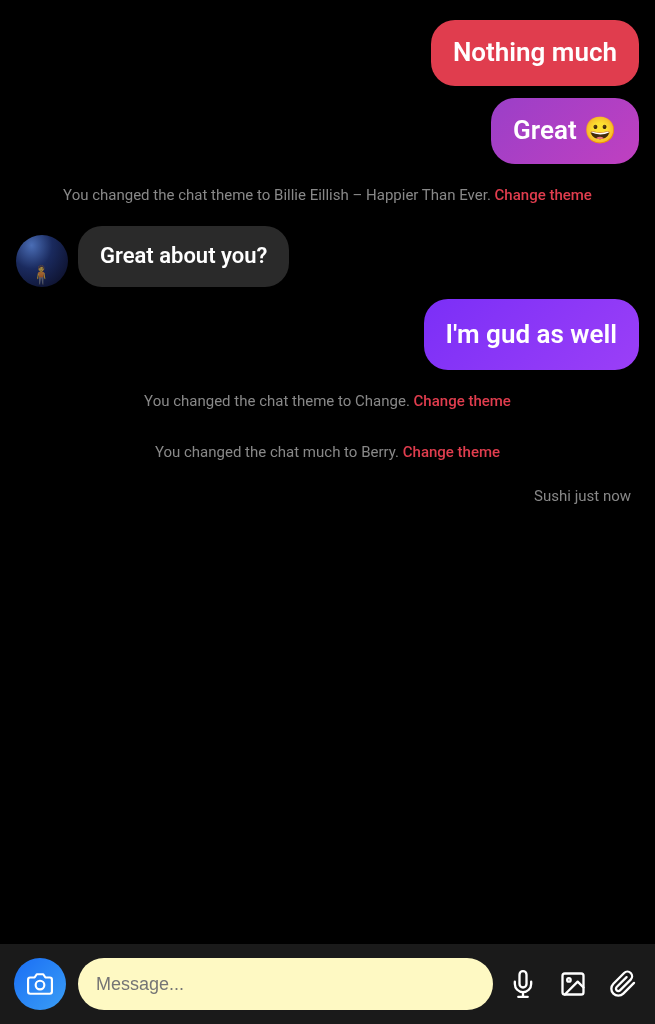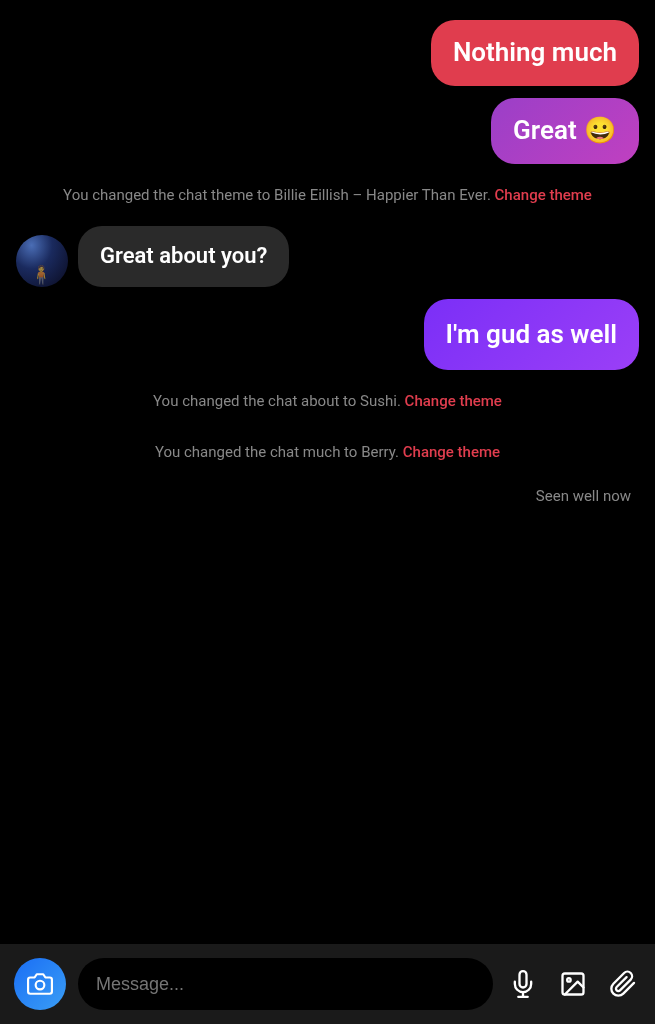--- a/index.html
+++ b/index.html
@@ -151,21 +151,21 @@
       justify-content: center;
       flex-shrink: 0;
       cursor: pointer;
       border: none;
     }
 
     .message-input-container {
       flex: 1;
       display: flex;
       align-items: center;
-      background-color: #000000;
+      background-color: #fef9c3;
       border-radius: 28px;
       padding: 12px 18px;
       height: 52px;
     }
 
     .message-input {
       flex: 1;
       background: transparent;
       border: none;
       outline: none;
@@ -245,31 +245,31 @@
     </div>
   </div>
 
   <div class="message-row-right">
     <div class="bubble-sent-purple">
       <span>I'm gud as well</span>
     </div>
   </div>
 
   <div class="system-message">
-    <span>You changed the chat about to Sushi.</span>
+    <span>You changed the chat theme to Change.</span>
     <span class="change-theme-link">Change theme</span>
   </div>
 
   <div class="system-message">
     <span>You changed the chat much to Berry.</span>
     <span class="change-theme-link">Change theme</span>
   </div>
 
   <div class="seen-text">
-    <span>Seen well now</span>
+    <span>Sushi just now</span>
   </div>
 
 </div>
 
 <div class="input-bar">
   <button class="camera-button">
     <svg width="26" height="26" viewBox="0 0 24 24" fill="none" stroke="white" stroke-width="2" stroke-linecap="round" stroke-linejoin="round">
       <path d="M23 19a2 2 0 0 1-2 2H3a2 2 0 0 1-2-2V8a2 2 0 0 1 2-2h4l2-3h6l2 3h4a2 2 0 0 1 2 2z"></path>
       <circle cx="12" cy="13" r="4"></circle>
     </svg>

